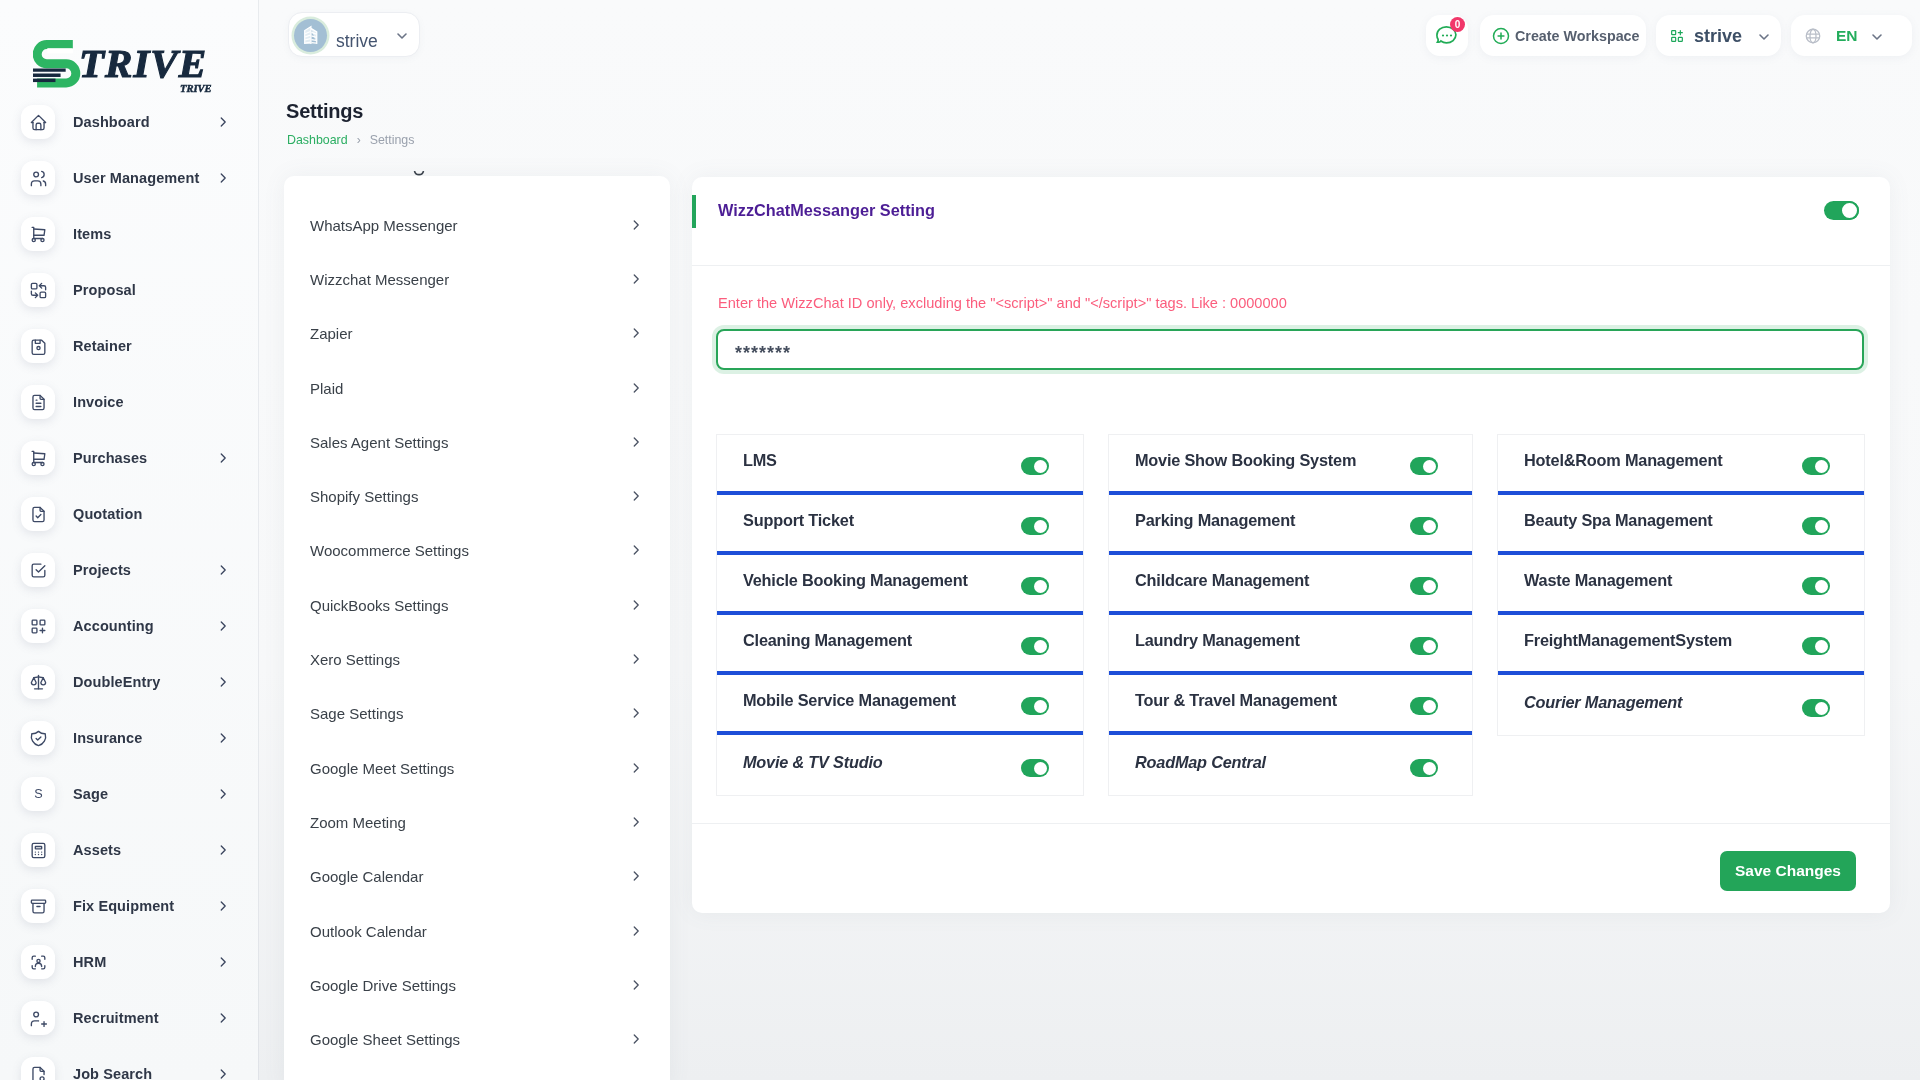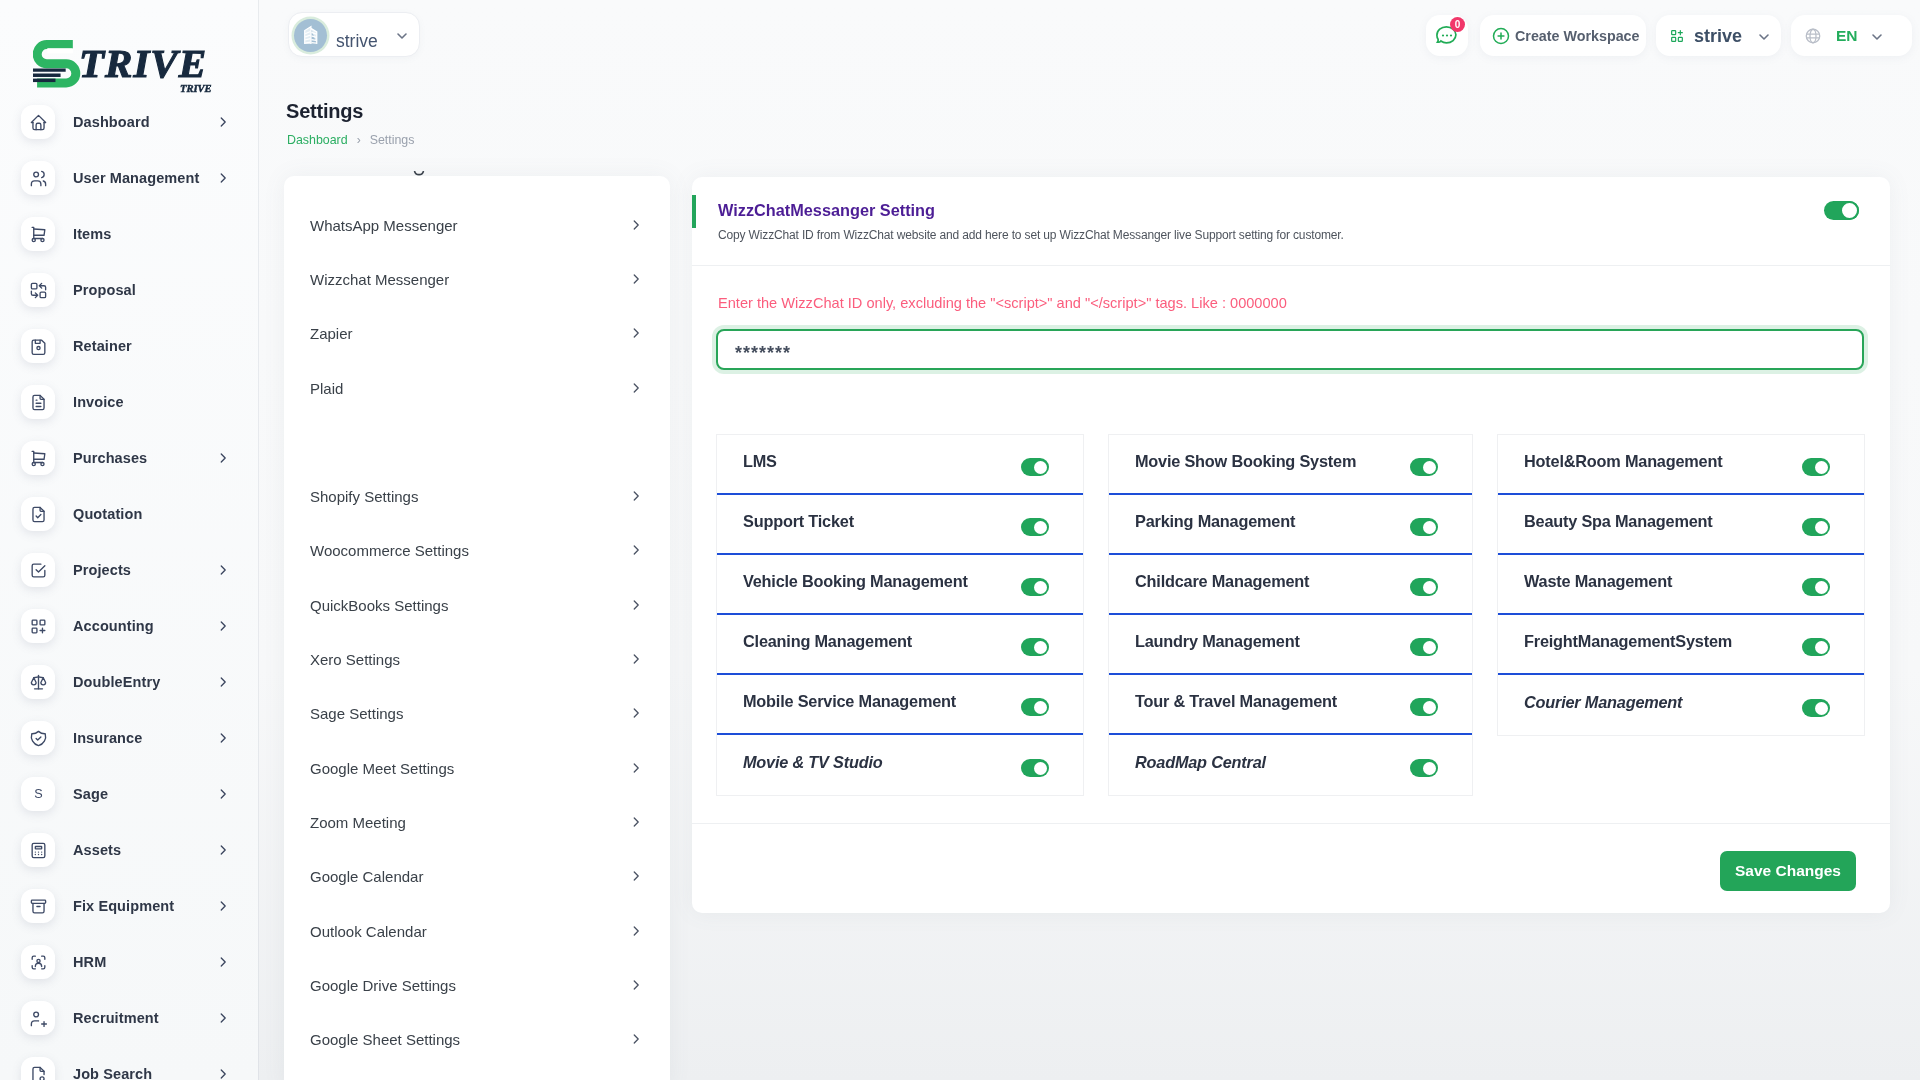--- a/index.html
+++ b/index.html
@@ -70,21 +70,21 @@
 .hr1 { position:absolute; left:0; top:88px; width:1198px; height:1px; background:#eef0f2; }
 .redtxt { position:absolute; left:26px; top:118px; font-size:14.6px; color:#fb5d7d; }
 .wizinput { position:absolute; left:24px; top:152px; width:1148px; height:41px; background:#fff;
   border:2px solid #28a558; border-radius:8px; box-shadow:0 0 0 4px rgba(40,165,88,.16);
   font-size:18px; font-weight:700; color:#454e5e; letter-spacing:1px; line-height:44px; padding-left:17px; }
 .livechat { position:absolute; left:26px; top:213px; font-size:17.5px; font-weight:700; color:#20252f;margin-top:44px; }
 .grid-table { position:absolute; top:257px; border:1px solid #eff0f2; background:#fff; }
 .gt1 { left:24px; width:368px; }
 .gt2 { left:416px; width:365px; }
 .gt3 { left:805px; width:368px; }
-.grow { position:relative; height:60px; border-bottom:2px solid #1d4ed8; }
+.grow { position:relative; height:60px; border-bottom:4px solid #1d4ed8; }
 .grow:last-child { border-bottom:none;font-style:italic; }
 .grow .lab { position:absolute; left:26px; top:calc(50% - 3px); transform:translateY(-50%);
   font-size:16.3px; font-weight:700; letter-spacing:-0.2px; color:#2b3242; }
 .tog { position:absolute; right:34px; top:calc(50% + 3px); transform:translateY(-50%); width:28px; height:18px;
   background:#21a55b; border-radius:9px; }
 .tog::after { content:""; position:absolute; right:2px; top:2.5px; width:13px; height:13px;
   border-radius:50%; background:#fff; }
 .hr2 { position:absolute; left:0; top:646px; width:1198px; height:1px; background:#eef0f2; }
 .savebtn { position:absolute; right:34px; top:674px; width:136px; height:40px; background:#23a559;
   border-radius:7px; color:#fff; font-size:15.5px; font-weight:700; text-align:center; line-height:40px; }
@@ -438,20 +438,26 @@
     <svg class="c" width="14" height="14" viewBox="0 0 16 16">
         <path d="M6 3.5L10.5 8 6 12.5" fill="none" stroke="currentColor" stroke-width="1.5" stroke-linecap="round" stroke-linejoin="round"></path>
       </svg>
   </div>
     <div class="nav-item" style="top:184.49999999999997px">
     <div class="t">Plaid</div>
     <svg class="c" width="14" height="14" viewBox="0 0 16 16">
         <path d="M6 3.5L10.5 8 6 12.5" fill="none" stroke="currentColor" stroke-width="1.5" stroke-linecap="round" stroke-linejoin="round"></path>
       </svg>
   </div>
+    <div class="nav-item" style="top:238.8px">
+    <div class="t">Sales Agent Settings</div>
+    <svg class="c" width="14" height="14" viewBox="0 0 16 16">
+        <path d="M6 3.5L10.5 8 6 12.5" fill="none" stroke="currentColor" stroke-width="1.5" stroke-linecap="round" stroke-linejoin="round"></path>
+      </svg>
+  </div>
     <div class="nav-item" style="top:293.1px">
     <div class="t">Shopify Settings</div>
     <svg class="c" width="14" height="14" viewBox="0 0 16 16">
         <path d="M6 3.5L10.5 8 6 12.5" fill="none" stroke="currentColor" stroke-width="1.5" stroke-linecap="round" stroke-linejoin="round"></path>
       </svg>
   </div>
     <div class="nav-item" style="top:401.7px">
     <div class="t">QuickBooks Settings</div>
     <svg class="c" width="14" height="14" viewBox="0 0 16 16">
         <path d="M6 3.5L10.5 8 6 12.5" fill="none" stroke="currentColor" stroke-width="1.5" stroke-linecap="round" stroke-linejoin="round"></path>
@@ -509,21 +515,20 @@
     <div class="t">Google Sheet Settings</div>
     <svg class="c" width="14" height="14" viewBox="0 0 16 16">
         <path d="M6 3.5L10.5 8 6 12.5" fill="none" stroke="currentColor" stroke-width="1.5" stroke-linecap="round" stroke-linejoin="round"></path>
       </svg>
   </div>
   </div>
 
 <div class="maincard">
   <div class="accent"></div>
   <div class="mtitle">WizzChatMessanger Setting</div>
-  <div class="msub">Copy WizzChat ID from WizzChat website and add here to set up WizzChat Messanger live Support setting for customer.</div>
   <div class="htoggle"></div>
   <div class="hr1"></div>
   <div class="redtxt">Enter the WizzChat ID only, excluding the "&lt;script&gt;" and "&lt;/script&gt;" tags. Like : 0000000</div>
   <div class="wizinput">*******</div>
   <div class="livechat">Live Chat</div>
   <div class="grid-table gt1" id="gt1">
       <div class="grow">
         <div class="lab">LMS</div>
         <div class="tog"></div>
       </div>

